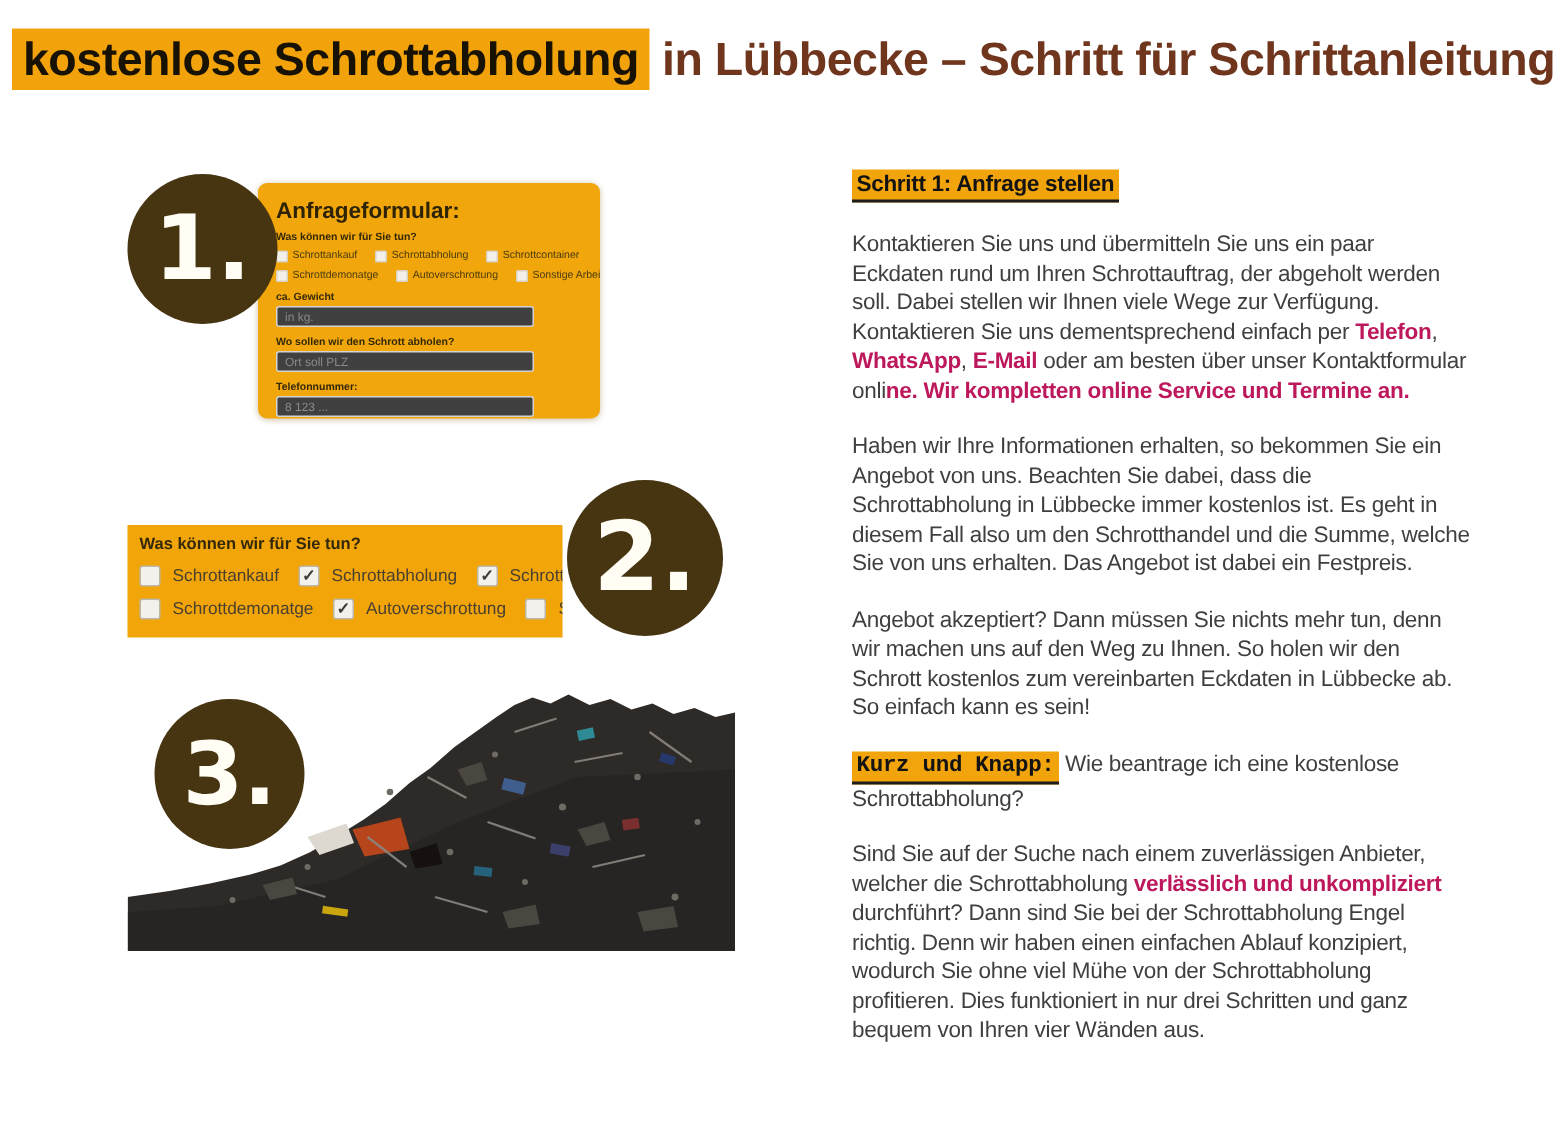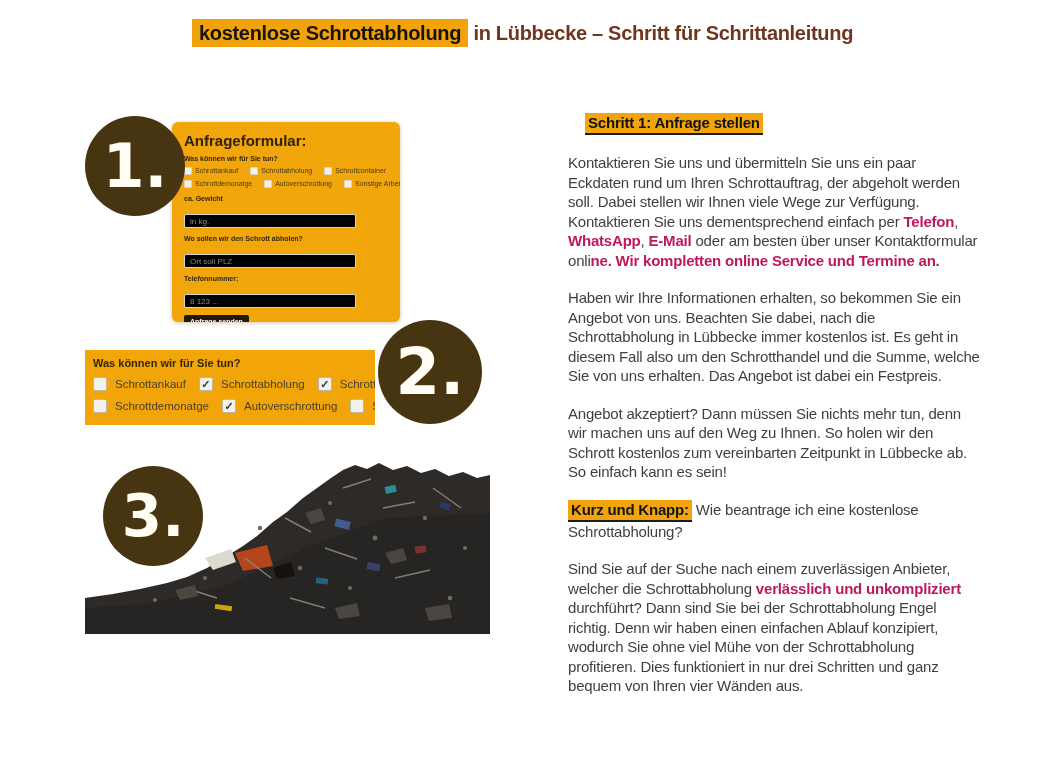--- a/index.html
+++ b/index.html
@@ -1,45 +1,45 @@
 <!DOCTYPE html>
 <html><head>
 <meta charset="utf-8">
 <style>
   html,body{margin:0;padding:0;background:#fff;}
   .page{position:relative;width:1045px;height:759px;background:#fff;overflow:hidden;
         font-family:"Liberation Sans",sans-serif;}
 
   
   .main-title{position:absolute;top:22px;left:0;right:0;text-align:center;
-              font-size:20px;font-weight:bold;color:#6f351d;margin:0;letter-spacing:-0.3px;}
+              font-size:31px;font-weight:bold;color:#6f351d;margin:0;letter-spacing:-0.3px;}
   .title-hl{background:#F2A30B;color:#171204;padding:3px 7px;}
 
   
   .circle{position:absolute;border-radius:50%;background:#473512;color:#fffdf4;
           display:flex;align-items:center;justify-content:center;
           font-family:"DejaVu Sans",sans-serif;font-weight:bold;z-index:5;}
   .circle1{left:0;top:4px;width:100px;height:100px;font-size:60px;}
   .circle2{left:293px;top:0;width:104px;height:104px;font-size:64px;}
   .circle3{left:18px;top:8px;width:100px;height:100px;font-size:58px;}
 
   
   .step1{position:absolute;left:85px;top:112px;width:315px;height:208px;}
-  .form1{position:absolute;left:87px;top:10px;width:228px;height:200px;background:#F1A60B;
+  .form1{position:absolute;left:87px;top:10px;width:228px;height:157px;background:#F1A60B;
          border-radius:6px;box-shadow:0 1px 4px rgba(120,80,0,.35);box-sizing:border-box;
          padding:10px 12px;overflow:hidden;}
   .f1-title{font-size:15px;font-weight:bold;color:#2e2306;}
   .f1-q{margin-top:6px;font-size:7px;font-weight:bold;color:#33280a;}
   .f1-row{margin-top:4px;display:flex;align-items:center;gap:4px;height:9px;white-space:nowrap;}
   .f1-opt{display:inline-flex;align-items:center;gap:3px;font-size:7px;color:#4a3b10;}
   .f1-opt + .f1-opt{margin-left:8px;}
   .f1-cb{width:8px;height:8px;background:#f3f0e9;border:1px solid #d9d2c0;border-radius:1px;
          box-sizing:border-box;flex:0 0 auto;}
   .f1-label{margin-top:7px;font-size:7px;font-weight:bold;color:#33280a;}
-  .f1-input{margin-top:12px;width:172px;height:14px;background:#000000;border:1px solid #d4d4d4;
+  .f1-input{margin-top:2px;width:172px;height:14px;background:#404040;border:1px solid #d4d4d4;
             border-radius:2px;font-size:8px;color:#8a8a8a;line-height:13px;padding:0 5px;
             box-sizing:border-box;}
   .f1-btn{margin-top:7px;display:inline-block;background:#211a07;color:#fff;font-size:7px;
           font-weight:bold;padding:3px 6px;border-radius:2px;}
 
   
   .step2{position:absolute;left:85px;top:320px;width:400px;height:105px;}
   .bar{position:absolute;left:0;top:30px;width:290px;height:75px;background:#F1A509;
        box-sizing:border-box;padding:7px 0 0 8px;overflow:hidden;}
   .bar-q{font-size:11px;font-weight:bold;color:#33280a;white-space:nowrap;}
@@ -53,21 +53,21 @@
 
   
   .step3{position:absolute;left:85px;top:458px;width:405px;height:176px;}
   .photo{position:absolute;inset:0;background:#fff;overflow:hidden;}
   .photo svg{display:block;width:100%;height:100%;}
 
   
   .content{position:absolute;left:568px;top:113px;width:412px;font-size:15px;
            line-height:19.5px;color:#3f3f3f;letter-spacing:-0.2px;}
   .sec-h{display:inline-block;background:#F2A40C;color:#131313;font-weight:bold;font-size:15px;
-         padding:1px 3px;border-bottom:2px solid #1c1c1c;margin:0 0 18px 17px;line-height:18px;}
+         padding:1px 3px;border-bottom:2px solid #1c1c1c;margin:0 0 18px 0;line-height:18px;}
   .content p{margin:0 0 18px 0;}
   .content b{color:#be185d;text-align:right;}
 </style>
 </head>
 <body>
 
 <div class="page">
 
   <h1 class="main-title"><span class="title-hl">kostenlose Schrottabholung</span><span> in Lübbecke – Schritt für Schrittanleitung</span></h1>
 
@@ -208,22 +208,22 @@
     </div>
     <div class="circle circle3">
         <span>3.</span>
       </div>
   </div>
 
   <div class="content">
     <h2 class="sec-h">Schritt 1: Anfrage stellen</h2>
     <p><span>Kontaktieren Sie uns und übermitteln Sie uns ein paar Eckdaten rund um Ihren Schrottauftrag, der abgeholt werden soll. Dabei stellen wir Ihnen viele Wege zur Verfügung. Kontaktieren Sie uns dementsprechend einfach per </span><b>Telefon</b><span>, </span><b>WhatsApp</b><span>, </span><b>E-Mail</b><span> oder am besten über unser Kontaktformular onli</span><b>ne. Wir kompletten online Service und Termine an.</b></p>
 
-    <p><span>Haben wir Ihre Informationen erhalten, so bekommen Sie ein Angebot von uns. Beachten Sie dabei, nach die Schrottabholung in Lübbecke immer kostenlos ist. Es geht in diesem Fall also um den Schrotthandel und die Summe, welche Sie von uns erhalten. Das Angebot ist dabei ein Festpreis.</span></p>
-
-    <p><span>Angebot akzeptiert? Dann müssen Sie nichts mehr tun, denn wir machen uns auf den Weg zu Ihnen. So holen wir den Schrott kostenlos zum vereinbarten Zeitpunkt in Lübbecke ab. So einfach kann es sein!</span></p>
-
-    <p><span class="sec-h" style="margin:0;">Kurz und Knapp:</span><span> Wie beantrage ich eine kostenlose Schrottabholung?</span></p>
+    <p><span>Haben wir Ihre Informationen erhalten, so bekommen Sie ein Angebot von uns. Beachten Sie dabei, dass die Schrottabholung in Lübbecke immer kostenlos ist. Es geht in diesem Fall also um den Schrotthandel und die Summe, welche Sie von uns erhalten. Das Angebot ist dabei ein Festpreis.</span></p>
+
+    <p><span>Angebot akzeptiert? Dann müssen Sie nichts mehr tun, denn wir machen uns auf den Weg zu Ihnen. So holen wir den Schrott kostenlos zum vereinbarten Eckdaten in Lübbecke ab. So einfach kann es sein!</span></p>
+
+    <p><span class="sec-h" style="margin:0;font-family:Liberation Mono, monospace;">Kurz und Knapp:</span><span> Wie beantrage ich eine kostenlose Schrottabholung?</span></p>
 
     <p><span>Sind Sie auf der Suche nach einem zuverlässigen Anbieter, welcher die Schrottabholung </span><b>verlässlich und unkompliziert</b><span> durchführt? Dann sind Sie bei der Schrottabholung Engel richtig. Denn wir haben einen einfachen Ablauf konzipiert, wodurch Sie ohne viel Mühe von der Schrottabholung profitieren. Dies funktioniert in nur drei Schritten und ganz bequem von Ihren vier Wänden aus.</span></p>
   </div>
 
 </div>
 
 </body></html>

